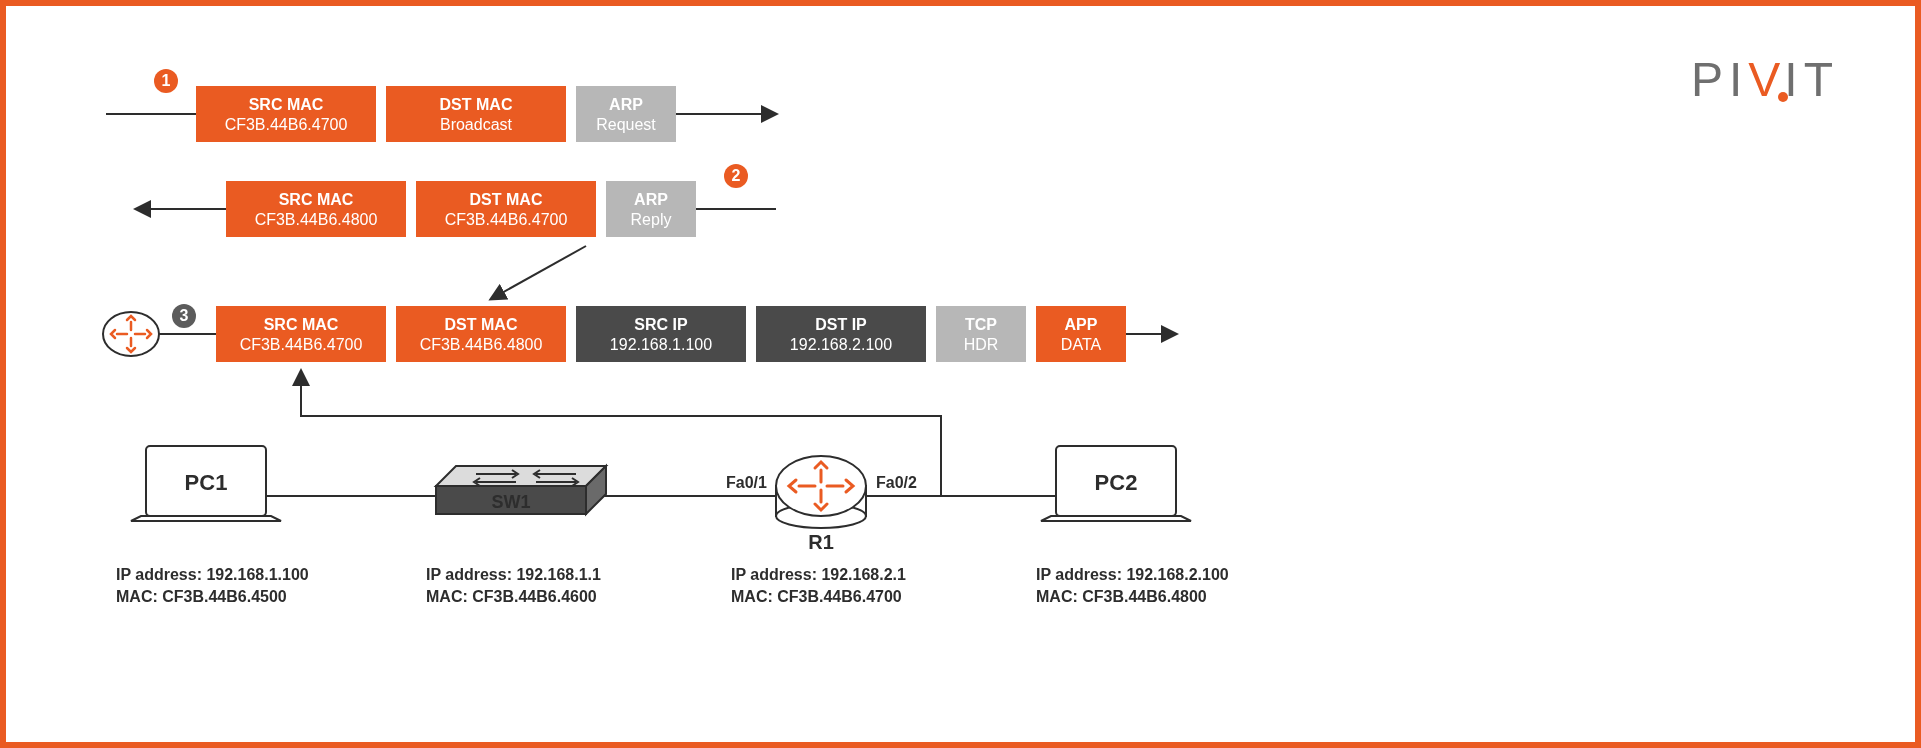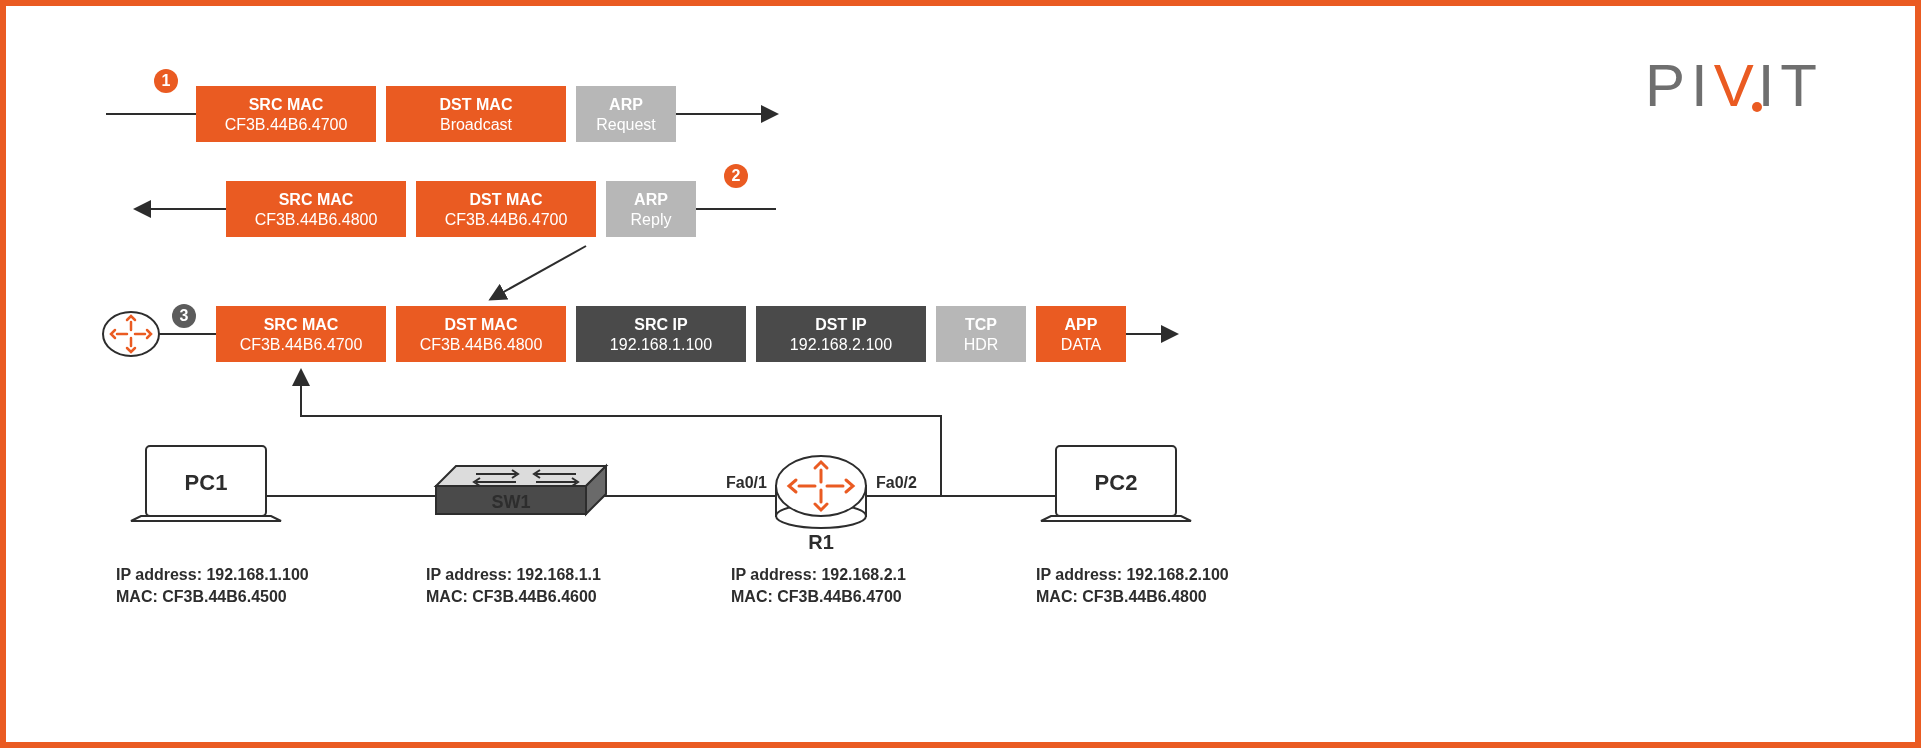--- a/index.html
+++ b/index.html
@@ -14,23 +14,23 @@
     border: 6px solid #ea5b22;
     padding: 30px 60px 40px 60px;
     position: relative;
     font-family: "Segoe UI", Arial, sans-serif;
     color: #404040;
     background: #fff;
   }
   .logo {
     position: absolute;
     top: 50px;
-    right: 92px;
-    font-family: "Segoe UI", Arial, sans-serif;
-    font-size: 60px;
+    right: 76px;
+    font-family: "Segoe UI", Arial, sans-serif;
+    font-size: 48px;
     letter-spacing: 6px;
     font-weight: 300;
     color: #6f6f6f;
     line-height: 1;
     margin-left: 15px;
   }
   .logo .orange { color: #ea5b22; font-weight: 400; }
   .logo .dot {
     display: inline-block;
     width: 10px; height: 10px;

